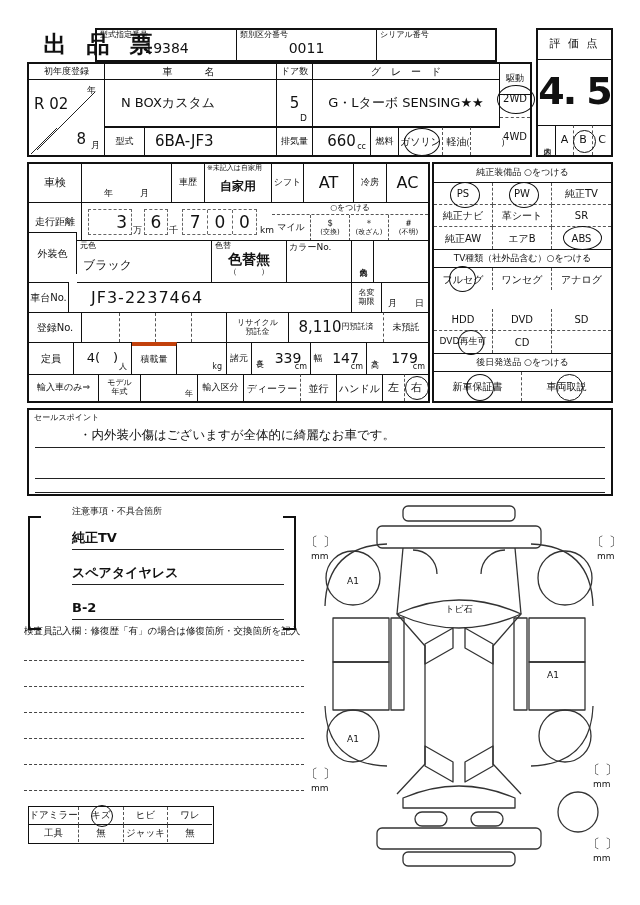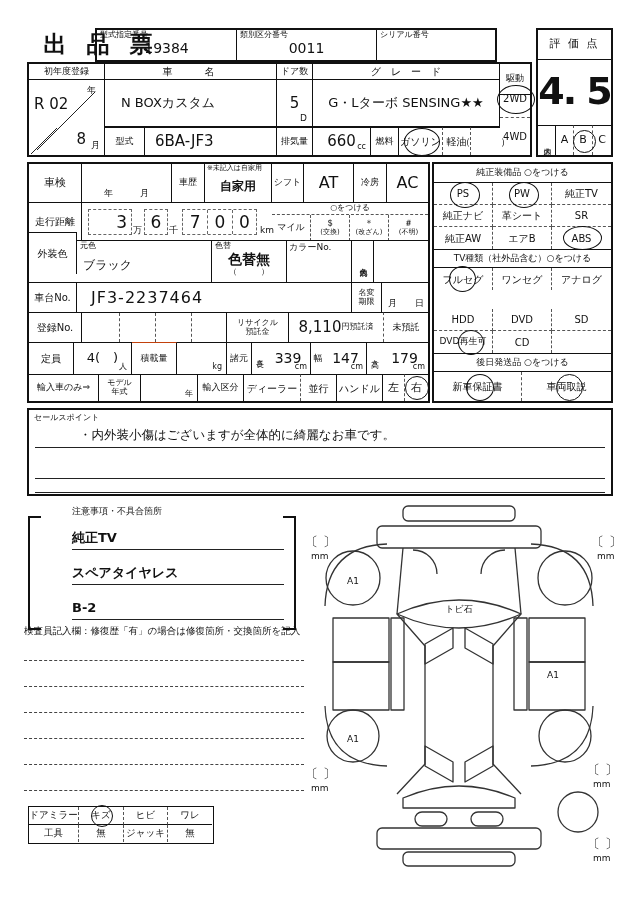--- a/index.html
+++ b/index.html
@@ -148,21 +148,21 @@
     </div>
     <div class="c br col" style="left:183px;top:76px;width:75px;height:42px;border-top:1px solid #111;">
       <span class="corner-lbl">色替</span>
       <span class="s14" style="margin-top:6px;font-weight:bold;">色替無</span>
       <span class="s8">（　　　）</span>
     </div>
     <div class="c br lt s9" style="left:258px;top:76px;width:65px;height:42px;border-top:1px solid #111;padding:2px;">カラーNo.</div>
     <div class="c br vt s8" style="left:323px;top:76px;width:22px;height:42px;border-top:1px solid #111;">内装色</div>
     <div class="c" style="left:345px;top:76px;width:54px;height:42px;border-top:1px solid #111;"></div>
 
-    <div class="c br s10" style="left:0;top:118px;width:48px;height:30px;border-top:1px solid #111;">車台No.</div>
+    <div class="c br s10" style="left:0;top:118px;width:40px;height:30px;border-top:1px solid #111;">車台No.</div>
     <div class="c br s16 lc" style="left:48px;top:118px;width:275px;height:30px;border-top:1px solid #111;padding-left:14px;letter-spacing:1px;">JF3-2237464</div>
     <div class="c br col s8" style="left:323px;top:118px;width:30px;height:30px;border-top:1px solid #111;">
       <span>名変</span>
         <span>期限</span>
     </div>
     <div class="c s9" style="left:353px;top:118px;width:46px;height:30px;border-top:1px solid #111;align-items:flex-end;justify-content:flex-end;padding:0 4px 3px 0;">月　　日</div>
 
     <div class="c br s10" style="left:0;top:148px;width:53px;height:30px;border-top:1px solid #111;">登録No.</div>
     <div style="position:absolute;left:53px;top:148px;width:145px;height:30px;border-top:1px solid #111;border-right:1px solid #111;box-sizing:border-box;">
       <div class="brd" style="position:absolute;left:36px;top:0;width:1px;height:29px;"></div>
@@ -177,21 +177,21 @@
       <span class="s15">8,110</span>
       <span class="s8">円預託済</span>
     </div>
     <div class="c s9" style="left:355px;top:148px;width:44px;height:30px;border-top:1px solid #111;">未預託</div>
 
     <div class="c br s10" style="left:0;top:178px;width:45px;height:32px;border-top:1px solid #111;">定員</div>
     <div class="c br s13" style="left:45px;top:178px;width:58px;height:32px;border-top:1px solid #111;">
       <span>4(　)</span>
       <span class="s8" style="position:absolute;right:4px;bottom:2px;">人</span>
     </div>
-    <div class="c br s9" style="left:103px;top:178px;width:45px;height:32px;border-top:1px solid #c2410c;">積載量</div>
+    <div class="c br s9" style="left:103px;top:178px;width:45px;height:32px;border-top:4px solid #c2410c;">積載量</div>
     <div class="c br" style="left:148px;top:178px;width:50px;height:32px;border-top:1px solid #111;">
       <span class="s8" style="position:absolute;right:4px;bottom:2px;">kg</span>
     </div>
     <div class="c br s9" style="left:198px;top:178px;width:25px;height:32px;border-top:1px solid #111;">諸元</div>
     <div class="c vt s8" style="left:223px;top:178px;width:14px;height:32px;border-top:1px solid #111;">長さ</div>
     <div class="c br s14" style="left:237px;top:178px;width:45px;height:32px;border-top:1px solid #111;">
       <span>339</span>
       <span class="s8" style="position:absolute;right:3px;bottom:2px;">cm</span>
     </div>
     <div class="c s9" style="left:282px;top:178px;width:14px;height:32px;border-top:1px solid #111;">幅</div>

